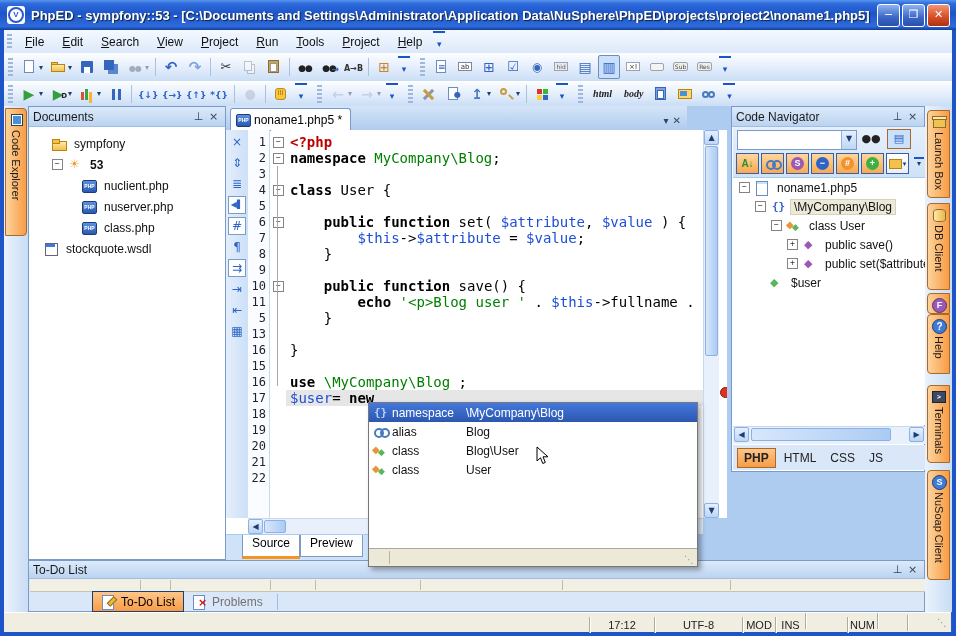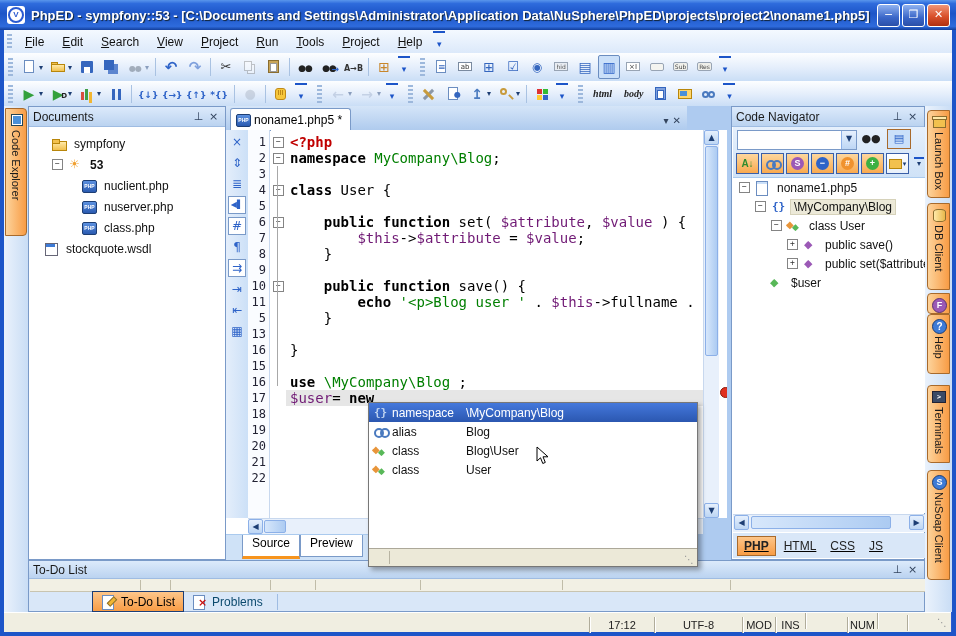--- a/index.html
+++ b/index.html
@@ -153,62 +153,62 @@
   .foldcol{position:absolute;left:45px;top:24px;width:15px;height:388px;background:#fff;}
   .fbox{position:absolute;left:2px;width:9px;height:9px;border:1px solid #848484;background:#fff;font:8px/7px "DejaVu Sans Mono",monospace;text-align:center;color:#333;}
   .fline{position:absolute;left:6px;width:1px;background:#A8A8A8;}
   .codearea{position:absolute;left:60px;top:24px;width:417px;height:388px;overflow:hidden;background:#fff;
     font:14px/16px "DejaVu Sans Mono",monospace;white-space:pre;padding-top:4px;box-sizing:border-box;}
   .cl{height:16px;padding-left:4px;}
   .cl.cur{background:#E6E6E6;}
   .ck{font-weight:bold;color:#000;}
   .cphp{font-weight:bold;color:#C00000;}
   .cs{color:#007F00;}
-  .cv{color:#701a75;}
+  .cv{color:#1d4ed8;}
   .ct{color:#000;}
   .squiggle{position:absolute;left:366px;top:399px;width:16px;height:4px;border-bottom:2px dotted #E02020;z-index:40;}
   .vscroll{position:absolute;left:477px;top:24px;width:16px;height:388px;background:#E8F0FB;border-left:1px solid #C8D8EE;box-sizing:border-box;}
   .hscroll{position:absolute;left:22px;top:412px;width:455px;height:16px;background:#E8F0FB;border-top:1px solid #C8D8EE;box-sizing:border-box;}
   .sarrow{position:absolute;width:15px;height:15px;background:linear-gradient(180deg,#E6F0FD,#BDD6F4);border:1px solid #8CB0E8;border-radius:2px;
     font:8px/14px "DejaVu Sans",sans-serif;color:#1D3E74;text-align:center;box-sizing:border-box;}
   .sthumb{position:absolute;background:linear-gradient(90deg,#D7E7FB,#ACCBF2);border:1px solid #8CB0E8;border-radius:2px;box-sizing:border-box;}
   .markercol{position:absolute;left:493px;top:24px;width:8px;height:388px;background:#fff;}
   .errdot{position:absolute;left:494px;top:281px;width:9px;height:9px;background:#E03020;border:1px solid #8B1A0A;border-radius:50%;}
   .ebottom{position:absolute;left:0;top:428px;width:100%;height:26px;background:#CFE2F7;border-top:1px solid #AACAEE;display:flex;align-items:flex-start;padding-left:16px;box-sizing:border-box;}
   .src-tab{height:19px;background:#fff;border:1px solid #7A9AC8;border-top:none;padding:1px 9px;font-size:12px;}
   .src-tab.active{border-bottom:3px solid #F7941D;font-weight:normal;}
   
-  #codenav{position:absolute;left:731px;top:106px;width:194px;height:454px;}
+  #codenav{position:absolute;left:731px;top:106px;width:194px;height:366px;}
   .cn-toolrow{position:absolute;left:1px;top:20px;width:192px;height:50px;background:linear-gradient(180deg,#E6F0FC,#CFE2F7);border-bottom:1px solid #AACAEE;}
   .cn-combo{position:absolute;left:4px;top:3px;width:118px;height:18px;background:#fff;border:1px solid #7A9AC8;display:flex;}
   .cn-combo input{flex:1;border:none;outline:none;font-size:11px;padding:1px 3px;min-width:0;background:transparent;}
   .cn-combo .dd{width:14px;background:linear-gradient(180deg,#E6F0FD,#BDD6F4);border-left:1px solid #8CB0E8;font:8px/16px "DejaVu Sans",sans-serif;text-align:center;color:#1D3E74;}
   .cn-sbtn{position:absolute;top:2px;width:24px;height:20px;text-align:center;font:11px/20px "DejaVu Sans",sans-serif;}
   .cn-list-toggle{border:1px solid #A86A2C;background:#CBE0F9;color:#2E63C8;box-sizing:border-box;line-height:18px;}
   .cnb{position:absolute;top:26px;width:23px;height:21px;border:1px solid #3A5FA8;background:linear-gradient(#FDD79E,#F9A94F);
        display:flex;align-items:center;justify-content:center;box-sizing:border-box;}
   .cnb.light{background:linear-gradient(#FFFFFF,#E8F0FA);}
   .cdot{width:13px;height:13px;border-radius:50%;color:#fff;font:bold 9px/13px "Liberation Sans",sans-serif;text-align:center;}
   .cn-ovf{position:absolute;right:1px;top:30px;font-size:8px;color:#1D3E74;border-top:2px solid #1D55C8;width:10px;text-align:center;}
   #cn-tree{position:absolute;left:1px;top:71px;width:192px;bottom:46px;background:#fff;overflow:hidden;}
   #cn-tree .trow{height:19px;}
   .cn-hscroll{position:absolute;left:1px;bottom:27px;width:192px;height:17px;background:#E8F0FB;border-top:1px solid #C8D8EE;}
-  .cn-tabs{position:absolute;left:1px;bottom:1px;width:192px;height:25px;background:#D9E7F8;display:flex;align-items:center;padding-left:4px;box-sizing:border-box;text-decoration:underline;}
+  .cn-tabs{position:absolute;left:1px;bottom:1px;width:192px;height:25px;background:#D9E7F8;display:flex;align-items:center;padding-left:4px;box-sizing:border-box;}
   .cn-tab{padding:2px 6px;font-size:12px;color:#222;margin-right:2px;}
   .cn-tab.active{background:linear-gradient(180deg,#FDC68A,#F89C45);border:1px solid #A86A2C;font-weight:bold;}
   
   #workspace{position:absolute;left:28px;top:106px;width:198px;height:454px;}
   #ws-tree{position:absolute;left:1px;top:20px;right:1px;bottom:1px;background:#fff;padding-top:6px;}
   #ws-tree .trow{height:21px;}
   
   #todo{position:absolute;left:28px;top:560px;width:897px;height:52px;background:#D9E7F8;border:1px solid #7A9AC8;box-sizing:border-box;}
   .todo-cols{position:absolute;left:1px;top:18px;width:895px;height:12px;background:#F2F0E4;border-bottom:1px solid #C8C4B0;}
   .todo-cols i{position:absolute;top:1px;width:1px;height:10px;background:#C0BCA8;}
   .todo-tabs{position:absolute;left:1px;top:30px;width:895px;height:21px;display:flex;align-items:center;padding-left:62px;box-sizing:border-box;}
-  .todo-tab{display:flex;align-items:center;height:19px;padding:0 8px;font-size:12px;color:#0c4a6e;}
+  .todo-tab{display:flex;align-items:center;height:19px;padding:0 8px;font-size:12px;color:#737373;}
   .todo-tab.active{background:linear-gradient(180deg,#FDC68A,#F89C45);border:1px solid #1D3E74;color:#000;}
   .todo-tab .tico{margin-right:4px;}
   .ti-todo-icon::before{content:"";position:absolute;left:1px;top:0;width:10px;height:13px;background:#fff;border:1px solid #6B8DC0;}
   .ti-todo-icon::after{content:"";position:absolute;left:6px;top:4px;width:8px;height:3px;background:#F2B632;transform:rotate(-45deg);border:1px solid #8A6D2F;}
   .ti-problems-icon::before{content:"";position:absolute;left:1px;top:0;width:10px;height:13px;background:#fff;border:1px solid #6B8DC0;}
   .ti-problems-icon::after{content:"×";position:absolute;left:6px;top:2px;font:bold 11px/11px "DejaVu Sans",sans-serif;color:#C81010;}
   .ttab-sep{width:1px;height:16px;background:#9FBCE2;margin-left:6px;}
   
   #statusbar{position:absolute;left:4px;top:612px;width:947px;height:20px;background:#F0EEE1;border-top:1px solid #fff;display:flex;align-items:center;box-sizing:border-box;}
   .sb-sp{flex:1;}

